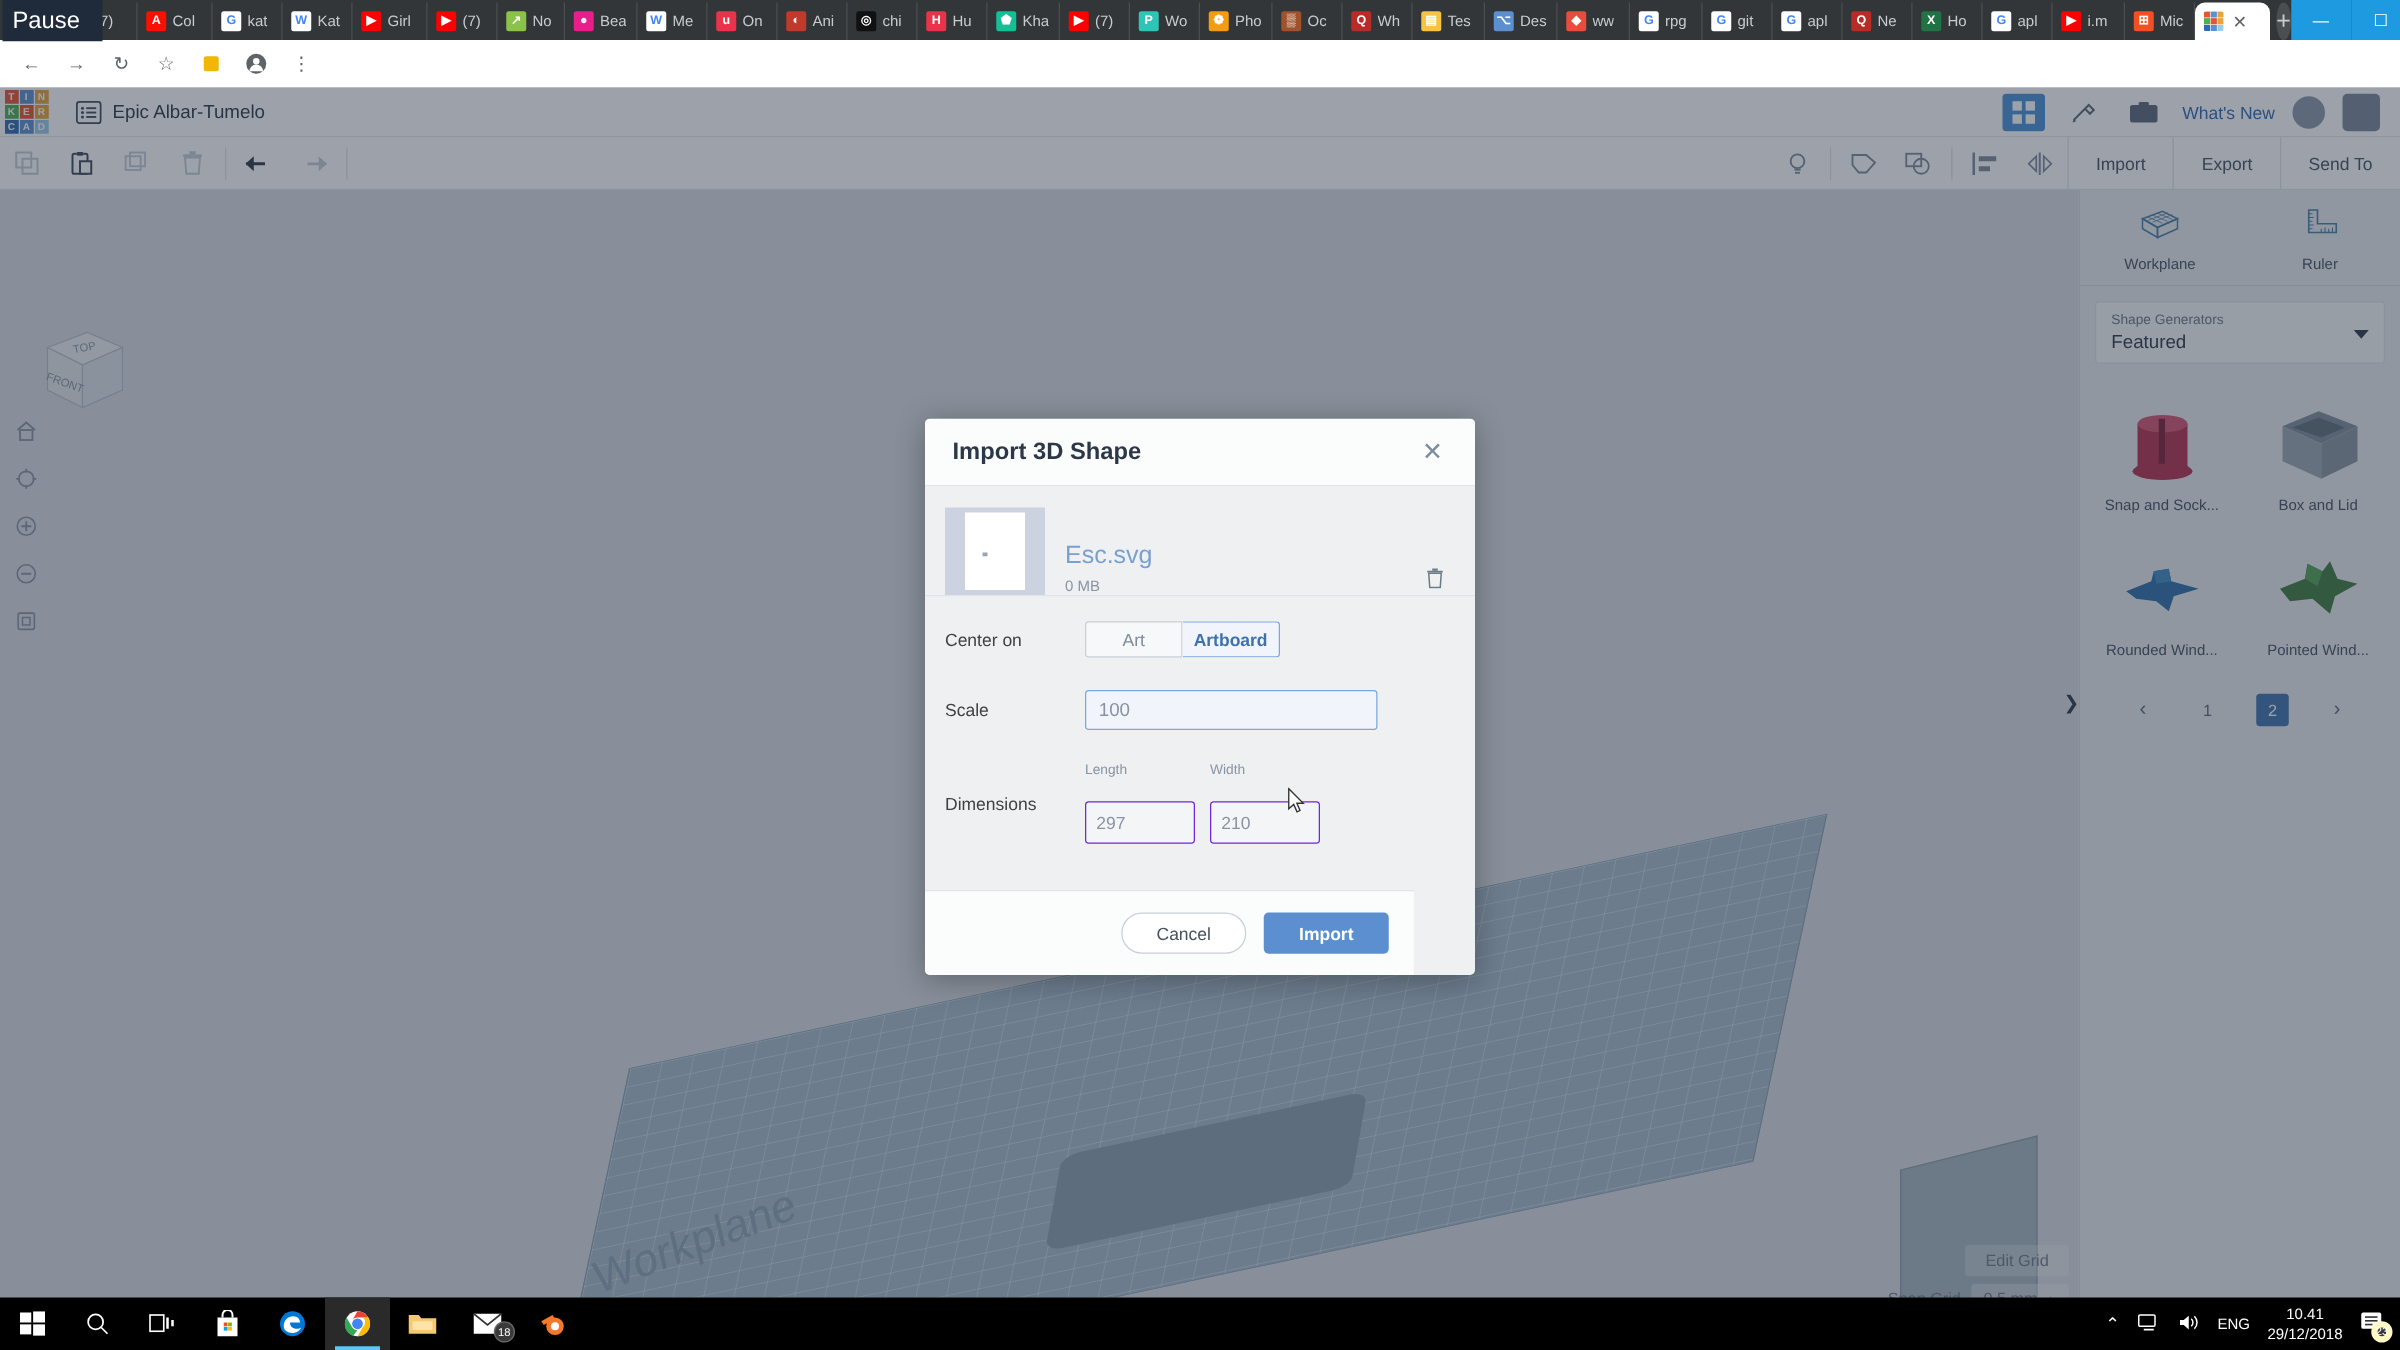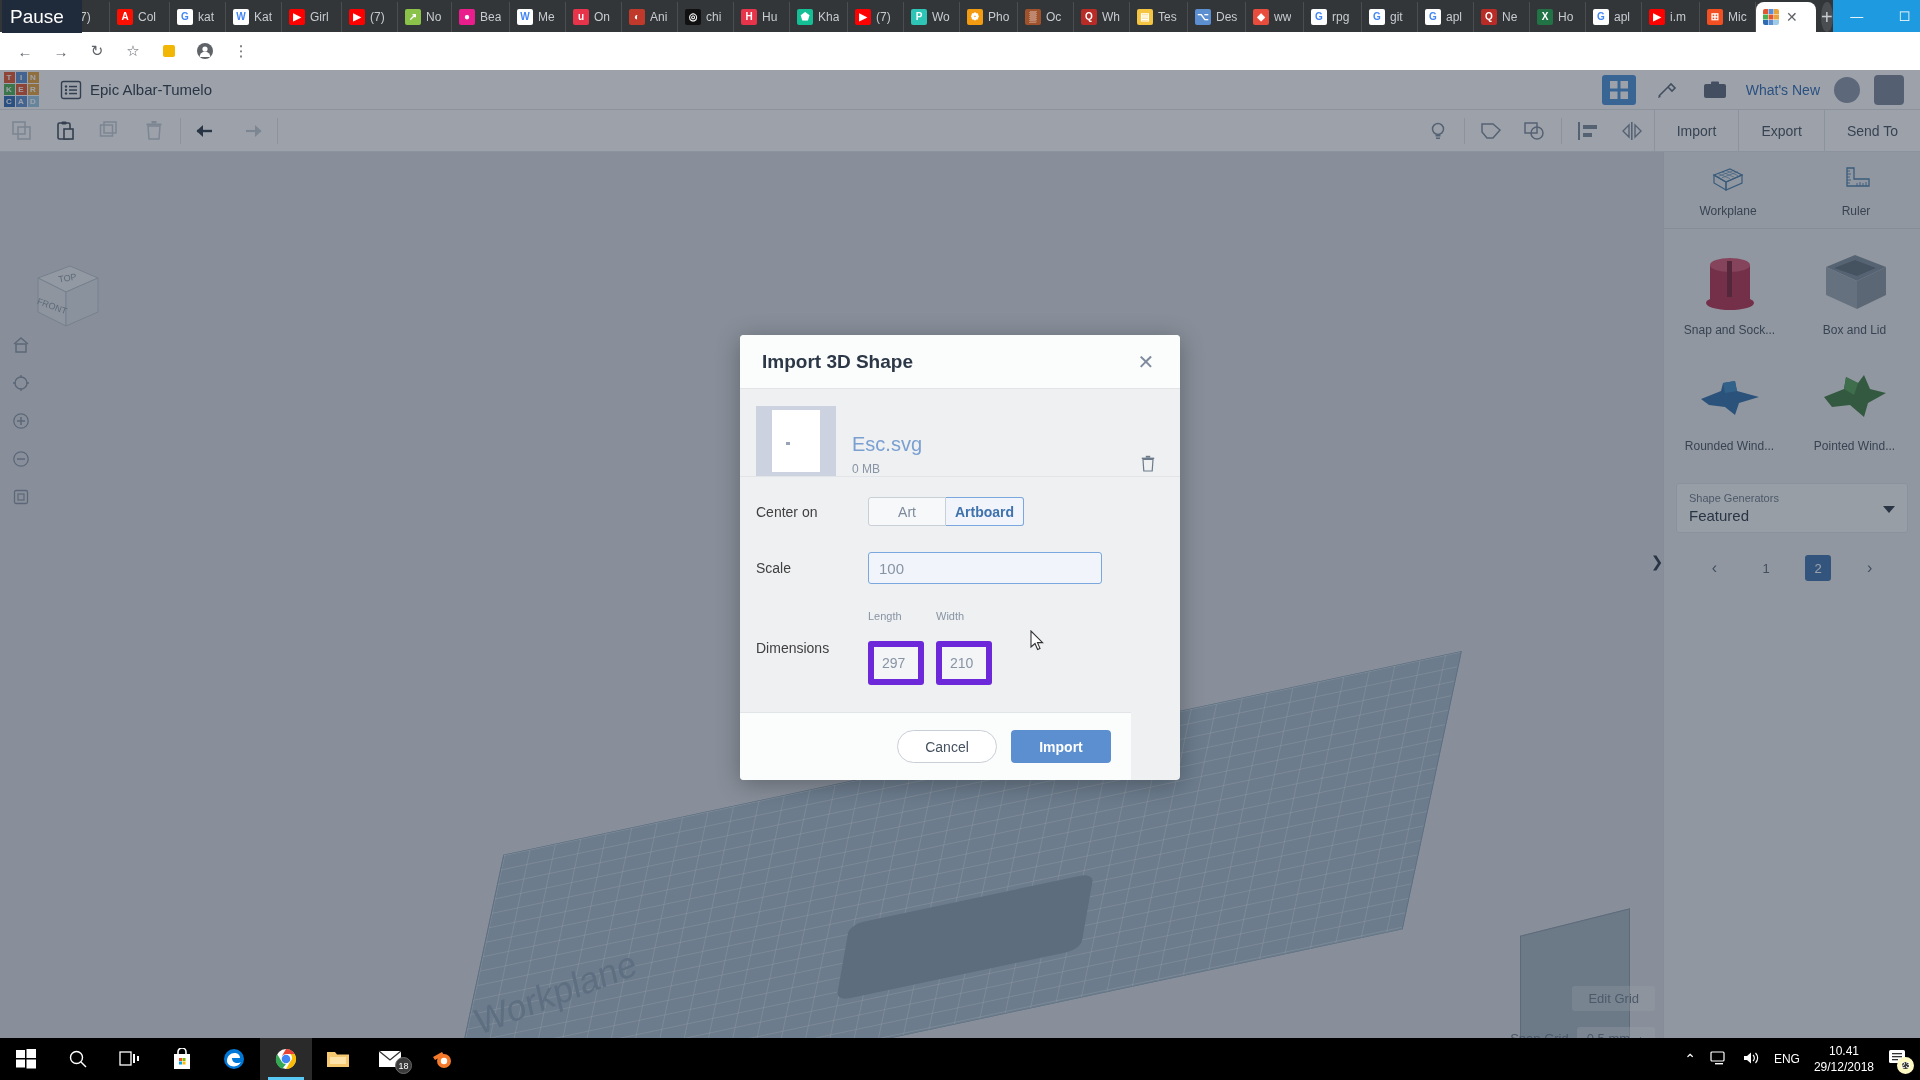--- a/index.html
+++ b/index.html
@@ -85,21 +85,21 @@
     background-image:
       linear-gradient(to right, rgba(255,255,255,.35) 1px, transparent 1px),
       linear-gradient(to bottom, rgba(255,255,255,.35) 1px, transparent 1px);
     background-size: 26px 26px;
   }
   #workplane-label { position:absolute; left: 470px; top: 820px; font-size: 36px; color:#8ba2b5; transform: rotate(-21deg) skewX(-8deg); font-weight:500; }
   #shape-shadow { position:absolute; left: 840px; top: 725px; width: 250px; height: 120px; background:#8d9fae; border-radius: 14px; transform: rotate(-12deg) skewX(-22deg) scaleY(.6); }
   #magenta-shape { position:absolute; left: 960px; top: 300px; width: 180px; height: 40px; background:#8d3a6b; transform: rotate(-14deg) skewX(-26deg) scaleY(.55); border-radius: 6px; }
   #right-object { position:absolute; left: 1520px; top: 770px; width: 110px; height: 230px; background:#a6b4c0; border:1px solid #8b9aa8; transform: skewY(-14deg); }
 
-  #grid-controls { position:absolute; right: 8px; bottom: 10px; display:flex; flex-direction:column; align-items:flex-end; gap: 16px; }
+  #grid-controls { position:absolute; right: 8px; bottom: 10px; display:flex; flex-direction:column; align-items:flex-end; gap: 6px; }
   #edit-grid-btn { padding: 5px 16px; font-size: 13px; color:#6c7a89; background: rgba(255,255,255,.28); border-radius: 3px; }
   #snap-grid-row { display:flex; align-items:center; gap: 8px; font-size: 13px; color:#6c7a89; }
   #snap-grid-value { padding: 4px 10px; background: rgba(255,255,255,.32); border-radius: 3px; display:flex; align-items:center; gap:6px; }
 
   
   #right-panel { position:absolute; top:82px; right:0; width: 257px; height: 908px; background:#e9ecef; border-left:1px solid #d4d9de; }
   #panel-tools { display:flex; border-bottom:1px solid #d4d9de; }
   .panel-tool { flex:1; padding: 14px 0 10px; display:flex; flex-direction:column; align-items:center; gap:8px; font-size:12px; color:#45525f; }
   #shape-generators-box { margin: 12px; background:#f5f7f8; border:1px solid #dde1e5; border-radius:3px; padding: 8px 12px; position:relative; }
   #shape-generators-box .sg-label { font-size: 11px; color:#6c7a89; }
@@ -133,21 +133,21 @@
   .form-label { width: 112px; font-size: 14px; color:#404040; flex: 0 0 112px; }
   .seg { display:flex; }
   .seg-btn { width: 78px; height: 29px; display:flex; align-items:center; justify-content:center; font-size: 14px; background:#f7f8f9; border:1px solid #c9cfd6; color:#7d8b9c; }
   .seg-btn:first-child { border-radius: 3px 0 0 3px; }
   .seg-btn:last-child { border-radius: 0 3px 3px 0; border-left:none; }
   .seg-btn.selected { background:#f1f5fb; border-color:#7aa7dd; color:#3f72ad; font-weight:bold;text-align:right; }
   #scale-input { width: 234px; height: 32px; background:#f1f5fb; border:1px solid #7aa7dd; border-radius:3px; padding: 0 10px; font-size: 15px; color:#8894a4; font-family:"Liberation Sans", sans-serif; }
   #dims-group { display:flex; gap: 12px; }
   .dim-field { display:flex; flex-direction:column; gap: 19px; }
   .dim-label { font-size: 11px; color:#8894a4; }
-  .dim-input { width: 56px; height: 28px; background:#f4f5f6; border:6px solid #6d28d9; border-radius:3px; padding: 16px 8px; font-size: 14px; color:#8894a4; font-family:"Liberation Sans", sans-serif;}
+  .dim-input { width: 88px; height: 28px; background:#f4f5f6; border:1px solid #6d28d9; border-radius:3px; padding: 16px 8px; font-size: 14px; color:#8894a4; font-family:"Liberation Sans", sans-serif;}
   #modal-footer { position:absolute; bottom:0; left:0; width:391px; height: 68px; background:#fbfcfc; border-top:1px solid #e2e5e8; display:flex; align-items:center; justify-content:flex-end; gap: 14px; padding-right: 20px; }
   #cancel-btn { width: 100px; height: 33px; border-radius: 17px; border:1px solid #c9cfd6; background:#fff; color:#45525f; font-size: 14px; display:flex; align-items:center; justify-content:center; }
   #import-btn { width: 100px; height: 33px; border-radius: 4px; background:#5b8fd0; color:#fff; font-size: 14px; font-weight:bold; display:flex; align-items:center; justify-content:center; }
   #modal-cursor { position:absolute; left: 1030px; top: 630px; z-index: 32; }
 
   
   #taskbar { position:absolute; bottom:0; left:0; width:1920px; height: 42px; background:#000; display:flex; align-items:center; z-index: 40; }
   .tb-item { width: 52px; height: 42px; display:flex; align-items:center; justify-content:center; position:relative; }
   .tb-item.active-app { background:#2a2a2a; }
   .tb-item.active-app::after { content:''; position:absolute; bottom:0; left:8px; right:8px; height:3px; background:#5ac8f5; }
@@ -556,20 +556,26 @@
       <div class="panel-tool">
         <svg width="34" height="30" viewBox="0 0 34 30">
           <path d="M8,2 L8,20 L30,20 L30,13 L15,13 L15,2 Z" fill="none" stroke="#4a7ea8" stroke-width="1.3"></path>
           <g stroke="#4a7ea8" stroke-width=".9">
             <path d="M8,5 h3 M8,8 h4 M8,11 h3 M8,14 h4 M8,17 h3"></path>
             <path d="M18,20 v-3 M21,20 v-4 M24,20 v-3 M27,20 v-4"></path>
           </g>
         </svg>
         <span>Ruler</span>
       </div>
+    </div>
+
+    <div id="shape-generators-box">
+      <div class="sg-label">Shape Generators</div>
+      <div class="sg-value">Featured</div>
+      <div id="sg-caret"></div>
     </div>
 
     <div id="shape-grid">
         <div class="shape-cell">
           <div class="thumb">
             <svg width="78" height="70" viewBox="0 0 78 70">
               <ellipse cx="39" cy="56" rx="24" ry="7" fill="#b4304f"></ellipse>
               <rect x="19" y="18" width="40" height="38" fill="#b4304f"></rect>
               <ellipse cx="39" cy="18" rx="20" ry="7" fill="#d4556f"></ellipse>
               <rect x="36" y="14" width="5" height="36" fill="#7d1f35"></rect>
@@ -601,26 +607,20 @@
           <div class="thumb">
             <svg width="78" height="70" viewBox="0 0 78 70">
               <path d="M8,34 L28,26 L30,14 L42,20 L48,12 L54,26 L70,30 L52,40 L48,54 L34,42 L16,44 Z" fill="#3f7a3f"></path>
               <path d="M30,14 L42,20 L38,32 L28,26 Z" fill="#55a055"></path>
             </svg>
           </div>
           <div class="sname">Pointed Wind...</div>
         </div>
       </div>
 
-    <div id="shape-generators-box">
-      <div class="sg-label">Shape Generators</div>
-      <div class="sg-value">Featured</div>
-      <div id="sg-caret"></div>
-    </div>
-
     <div id="pager">
       <div class="pg-arrow">‹</div>
       <div class="pg-num">1</div>
       <div class="pg-num active">2</div>
       <div class="pg-arrow">›</div>
     </div>
   </div>
 </div>
 
 <div id="scrim"></div>

